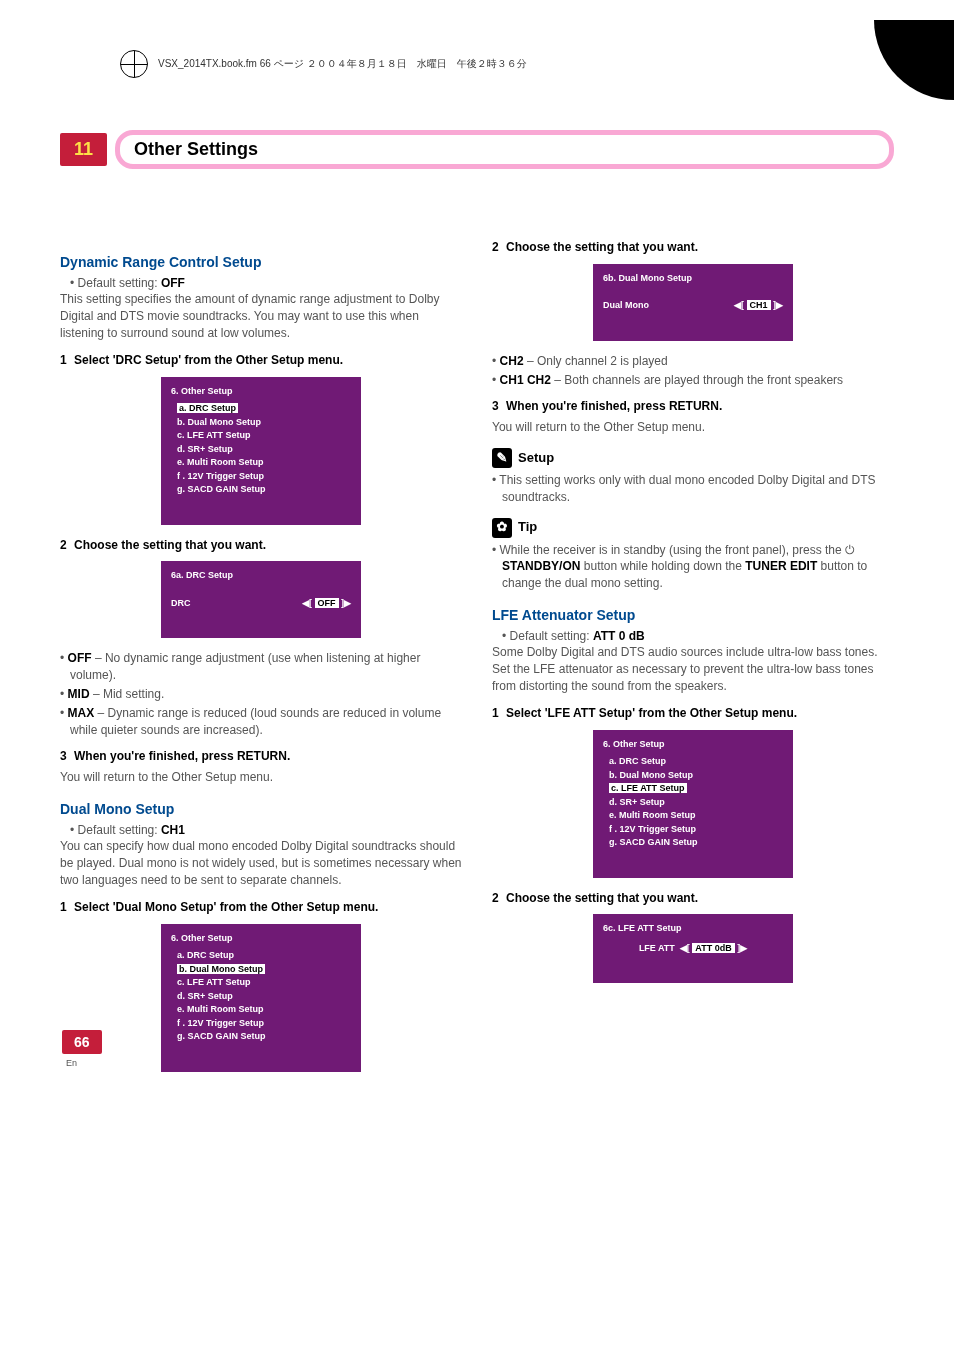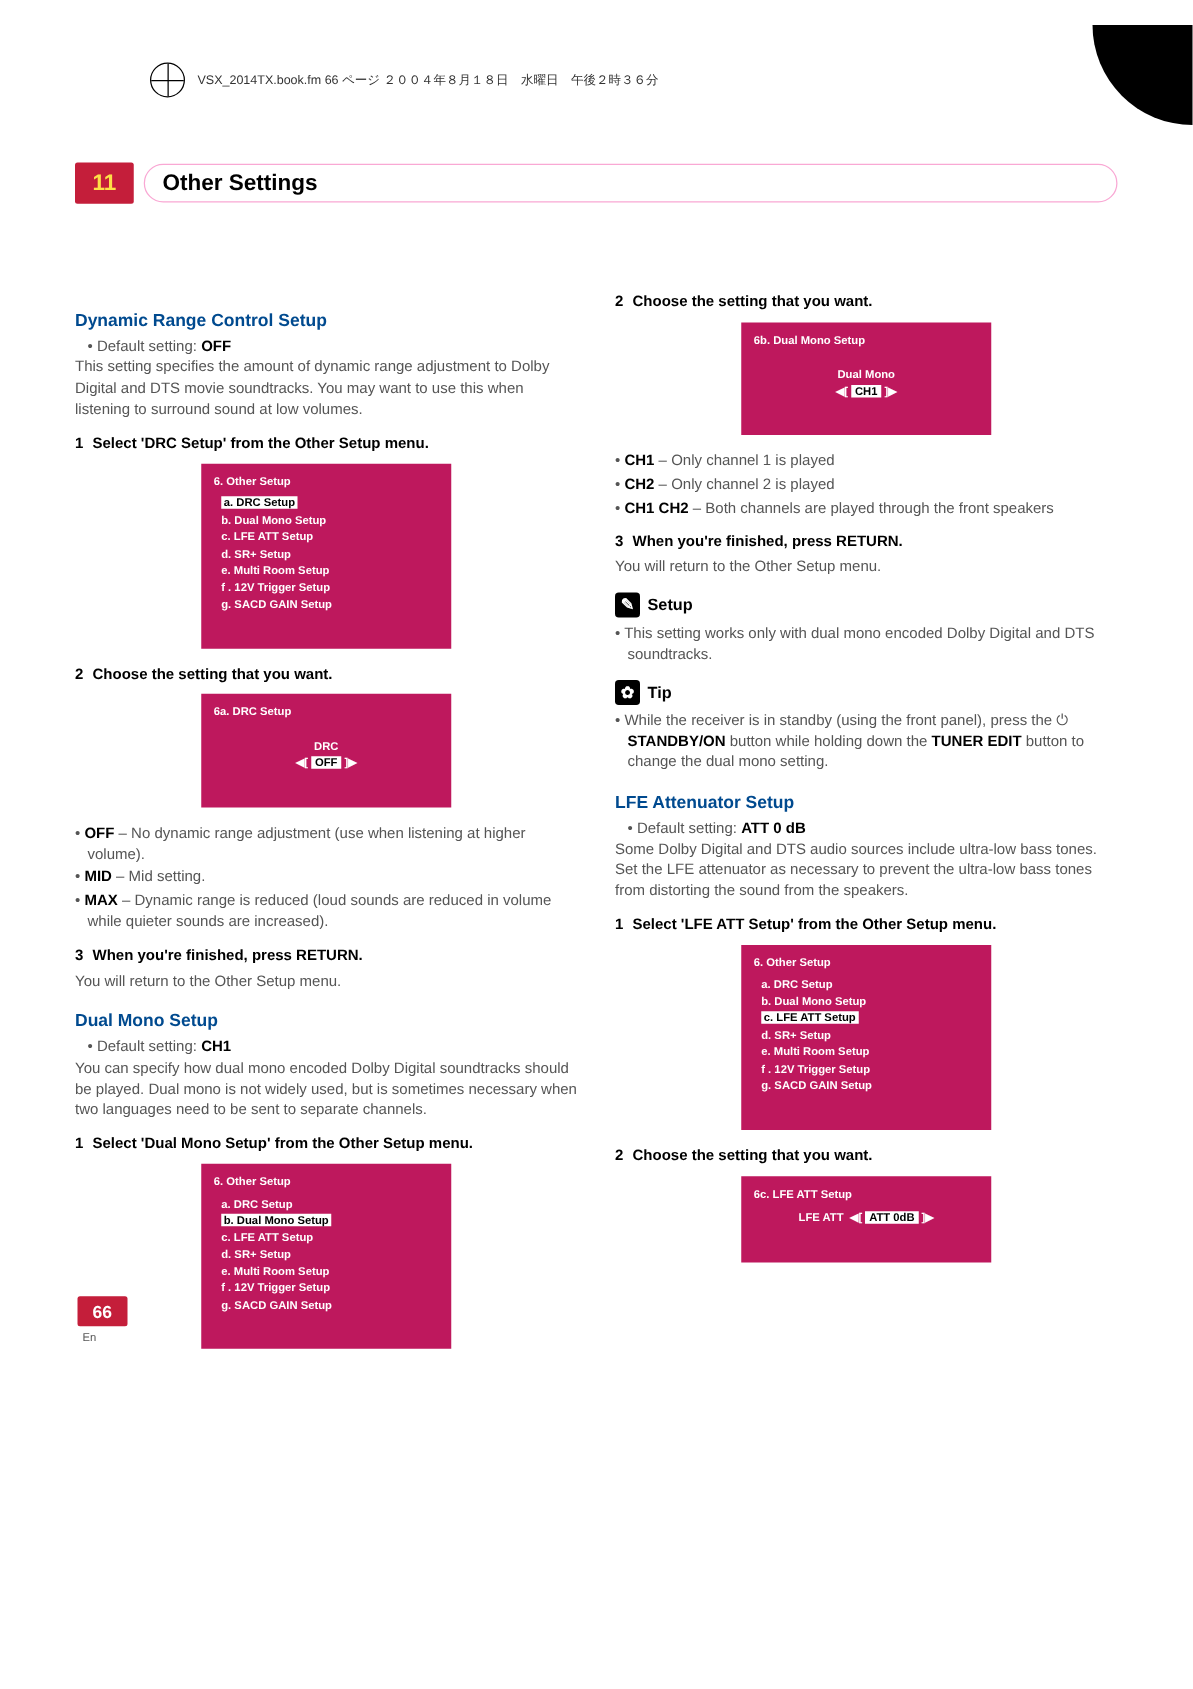--- a/index.html
+++ b/index.html
@@ -28,21 +28,21 @@
     padding: 6px 14px;
     border-radius: 2px;
     margin-right: 8px;
   }
   .chapter-title {
     font-size: 18px;
     font-weight: bold;
     color: #000;
   }
   .title-capsule {
-    border: 1px solid #f9a8d4;
+    border: 5px solid #f9a8d4;
     border-radius: 18px;
     padding: 4px 20px 4px 0;
     display: flex;
     align-items: center;
     flex: 1;
     text-align: right;
   }
   .columns {
     display: flex;
     gap: 30px;
@@ -66,21 +66,21 @@
     color: #000;
     font-weight: bold;
     font-size: 12px;
     margin: 10px 0 4px 0;
   }
   .step-num {
     display: inline-block;
     width: 14px;
   }
   .osd {
-    background: #be185d;
+    background: #701a75;
     color: #fff;
     font-family: Arial, sans-serif;
     font-size: 9px;
     width: 180px;
     margin: 8px auto 12px auto;
     padding: 8px 10px 28px 10px;
     line-height: 1.5;
     font-weight: bold;
   }
   .osd .osd-title {
@@ -90,21 +90,20 @@
     background: #fff;
     color: #000;
     padding: 0 2px;
     font-weight: bold;
   }
   .osd-row {
     display: flex;
     justify-content: space-between;
     align-items: center;
     padding: 10px 0 0 0;
-    flex-direction: column;
   }
   .osd-pill {
     background: #fff;
     color: #000;
     font-weight: bold;
     padding: 0 3px;
   }
   .note-head, .tip-head {
     display: flex;
     align-items: center;
@@ -273,21 +272,20 @@
       <div class="step" style="margin-top:0"><span class="step-num">2</span><span>Choose the setting that you want.</span></div>
 
       <div class="osd">
         <div class="osd-title">6b. Dual Mono Setup</div>
         <div class="osd-row">
           <span>Dual Mono</span>
           <span><span class="arrow">◀[</span> <span class="osd-pill">CH1</span> <span class="arrow">]▶</span></span>
         </div>
       </div>
 
-      <div class="listitem">• <span class="bold">CH1</span><span> – Only channel 1 is played</span></div>
       <div class="listitem">• <span class="bold">CH2</span><span> – Only channel 2 is played</span></div>
       <div class="listitem">• <span class="bold">CH1 CH2</span><span> – Both channels are played through the front speakers</span></div>
 
       <div class="step"><span class="step-num">3</span><span>When you're finished, press RETURN.</span></div>
       <div>You will return to the Other Setup menu.</div>
 
       <div class="note-head">
         <span class="note-icon">✎</span>
         <span>Setup</span>
       </div>

